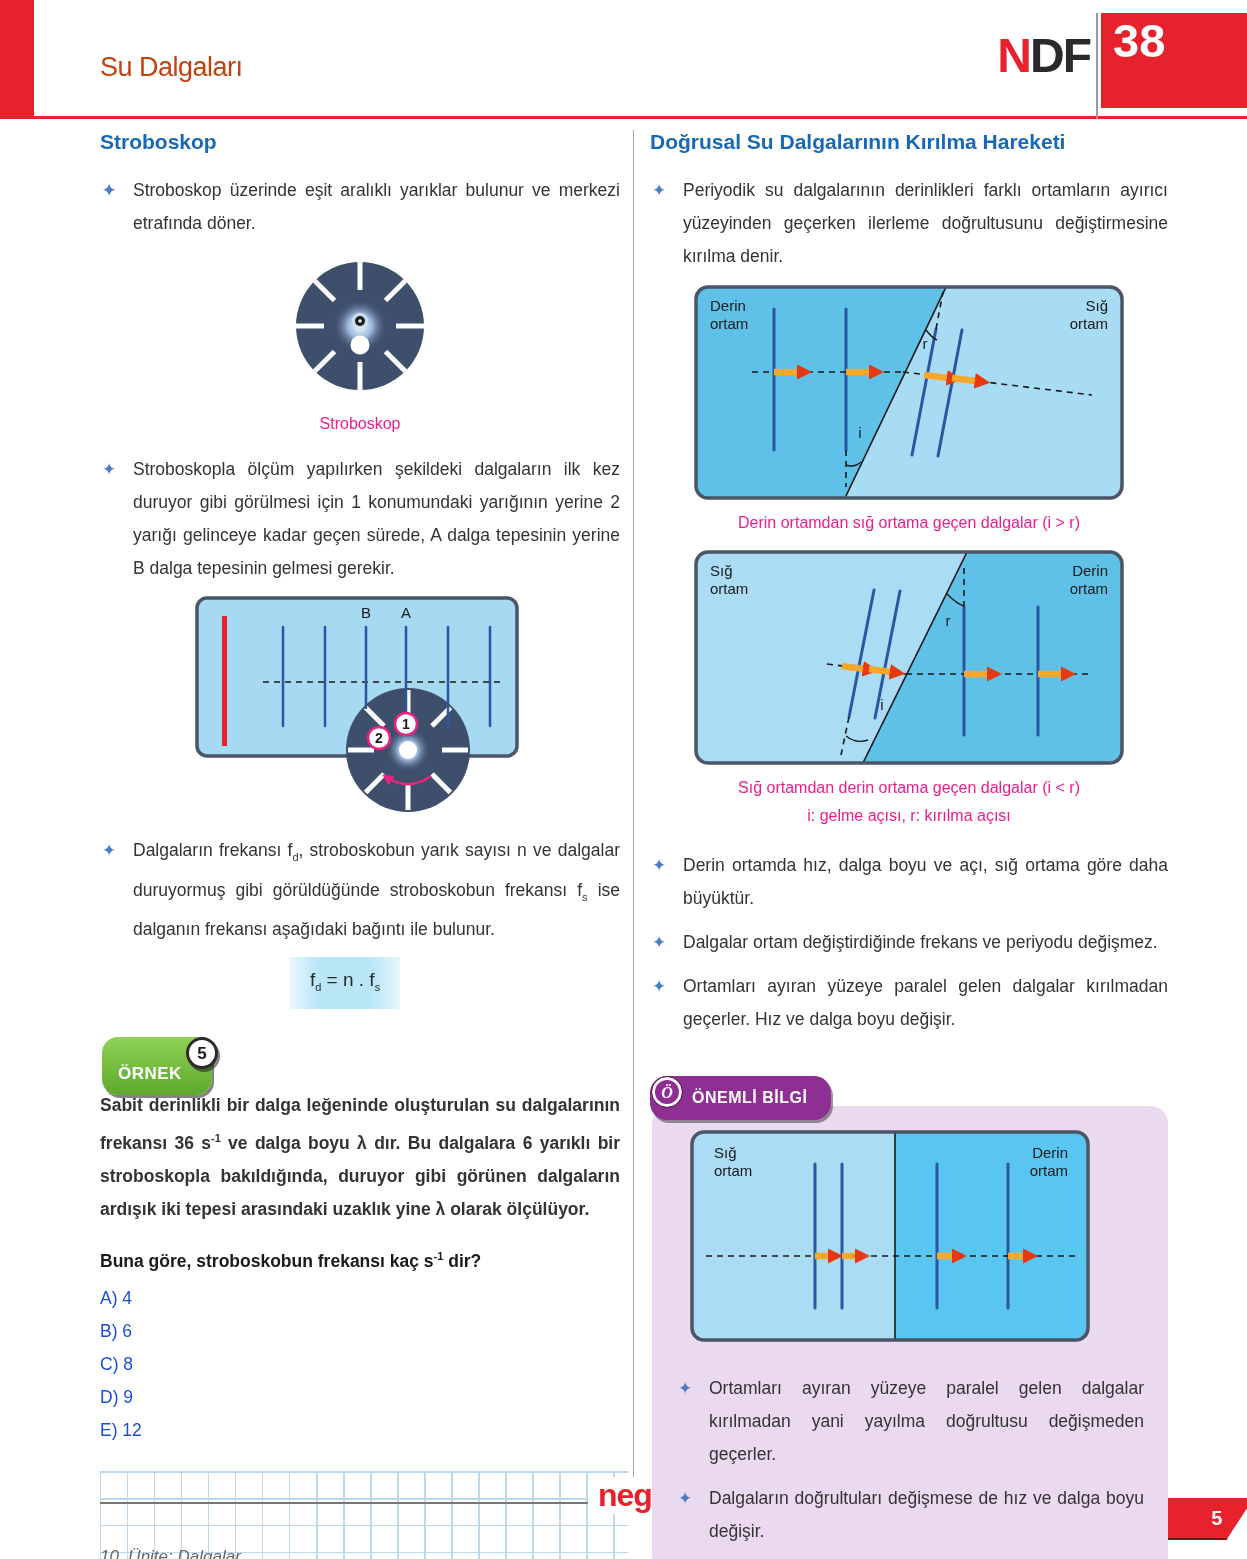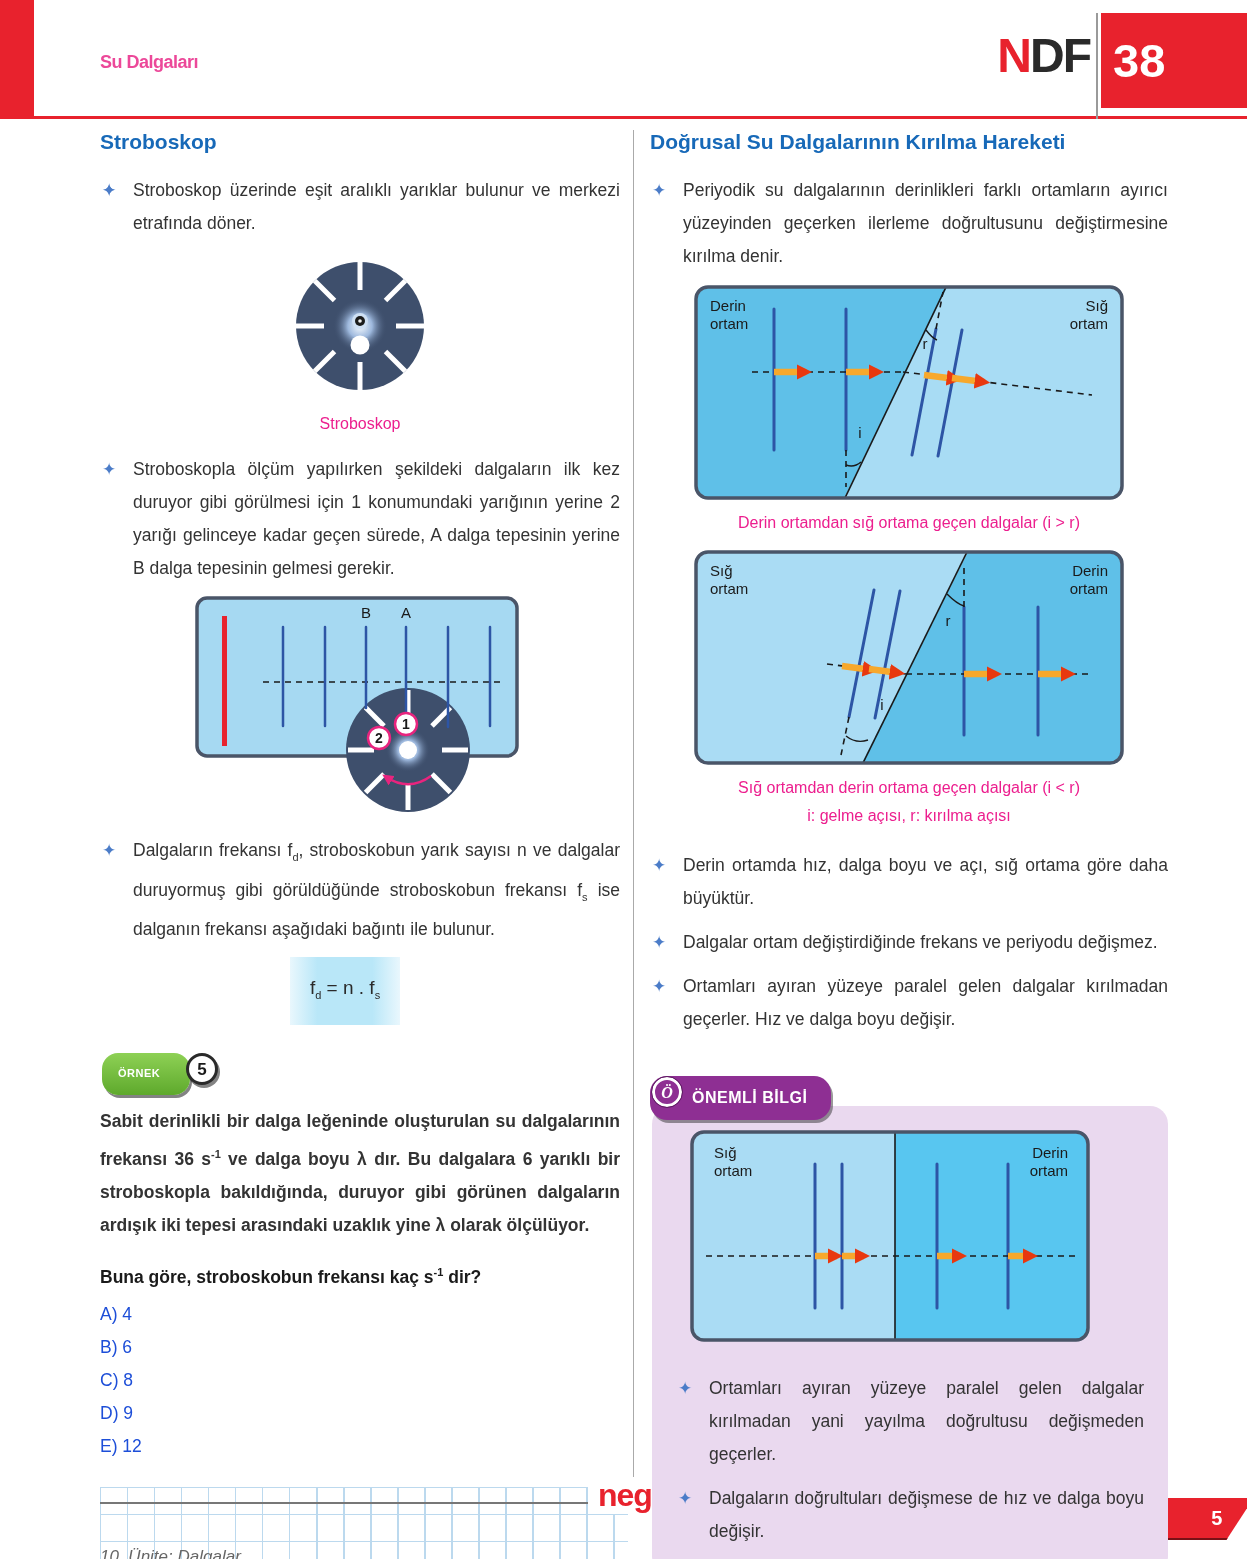--- a/index.html
+++ b/index.html
@@ -1,53 +1,53 @@
 <!DOCTYPE html>
 <html><head>
 <meta charset="utf-8">
 <style>
   html,body{margin:0;padding:0;background:#ffffff;}
   .page{position:relative;width:1247px;height:1559px;background:#fff;
         font-family:"Liberation Sans",sans-serif;color:#333;overflow:hidden;}
 
   
   .corner-bar{position:absolute;left:0;top:0;width:34px;height:118px;background:#e8222d;}
-  .page-title{position:absolute;left:100px;top:52px;font-size:18px;font-weight:bold;
-              color:#ec4899;letter-spacing:-0.5px;}
+  .page-title{position:absolute;left:100px;top:52px;font-size:27px;font-weight:normal;
+              color:#c2410c;letter-spacing:-0.5px;}
   .red-rule{position:absolute;left:0;top:116px;width:1247px;height:3px;background:#e8222d;}
   .ndf{position:absolute;left:960px;top:28px;width:130px;text-align:right;
        font-size:48px;font-weight:bold;letter-spacing:-2px;}
   .ndf .n{color:#e8222d;} .ndf .df{color:#2a2a2a;}
   .hdr-vline{position:absolute;left:1096px;top:13px;width:2px;height:106px;background:#9a9a9a;}
   .num-box{position:absolute;left:1101px;top:13px;width:146px;height:95px;background:#e8222d;
-           color:#fff;font-size:47px;font-weight:bold;display:flex;align-items:center;padding-left:12px;box-sizing:border-box;}
+           color:#fff;font-size:47px;font-weight:bold;display:flex;align-items:flex-start;padding-left:12px;box-sizing:border-box;}
 
   .col-divider{position:absolute;left:633px;top:130px;width:1px;height:1360px;background:#aaa;}
 
   
   .col{position:absolute;top:126px;font-size:17.5px;line-height:33px;}
   .col-left{left:100px;width:520px;}
   .col-right{left:650px;width:518px;}
   h2.sec{margin:4px 0 20px 0;font-size:21px;line-height:24px;color:#1769b8;font-weight:bold;}
   .b{position:relative;padding-left:33px;margin:0 0 11px 0;text-align:justify;}
   .b .ic{position:absolute;left:2px;top:0;color:#4b7cc8;font-size:17px;}
   sub{font-size:11px;} sup{font-size:11px;}
 
   .figure{display:block;margin:0 auto;}
   .fig-caption{color:#ec1e8e;font-size:16px;line-height:22px;text-align:center;margin:12px 0 0 0;}
 
-  .formula-box{width:110px;height:68px;margin:10px 0 0 190px;display:flex;align-items:center;justify-content:center;
+  .formula-box{width:110px;height:52px;margin:10px 0 0 190px;display:flex;align-items:center;justify-content:center;
      font-size:19px;color:#2a2a2a;
      background:linear-gradient(90deg,#e9f7fd 0%,#b9e7f8 25%,#b9e7f8 75%,#e9f7fd 100%);}
 
   
   .ornek-row{position:relative;height:34px;margin-top:28px;}
   .ornek-pill{position:absolute;left:2px;top:0;background:linear-gradient(180deg,#8ed155,#5ea92c);
-      color:#fff;font-weight:bold;font-size:11px;letter-spacing:0.5px;border-radius:16px;
-      padding:4px 30px 5px 16px;box-shadow:2px 3px 0 rgba(30,30,30,0.55);}
+      color:#fff;font-weight:bold;font-size:17px;letter-spacing:0.5px;border-radius:16px;
+      padding:20px 30px 5px 16px;box-shadow:2px 3px 0 rgba(30,30,30,0.55);}
   .ornek-num{position:absolute;left:86px;top:0;width:26px;height:26px;border-radius:50%;background:#fff;
       border:3px solid #2a2a2a;display:flex;align-items:center;justify-content:center;
       font-weight:bold;font-size:17px;color:#1a1a1a;box-shadow:2px 3px 0 rgba(30,30,30,0.55);}
 
   .example-body{margin:18px 0 0 0;text-align:justify;font-weight:bold;}
   .question{margin:14px 0 0 0;font-weight:bold;color:#1a1a1a;}
   .options{display:flex;justify-content:space-between;margin-top:4px;color:#1d4ed8;flex-direction:column;}
 
   .workgrid{width:528px;height:224px;margin-top:24px;
      background-image:

